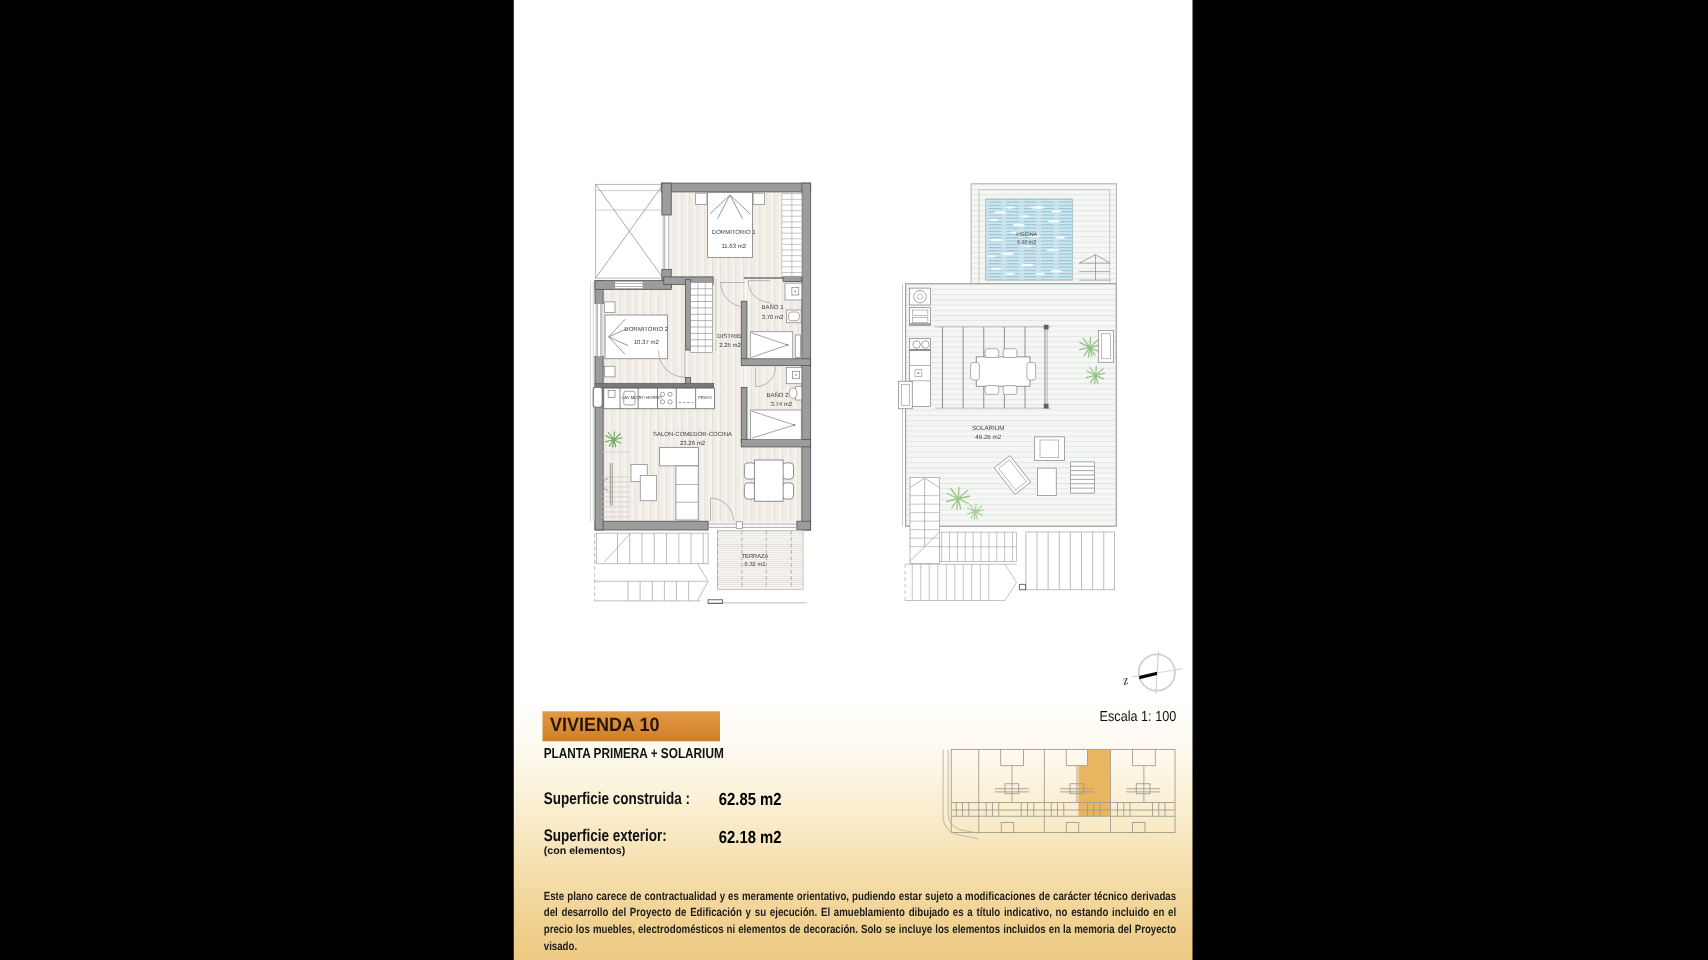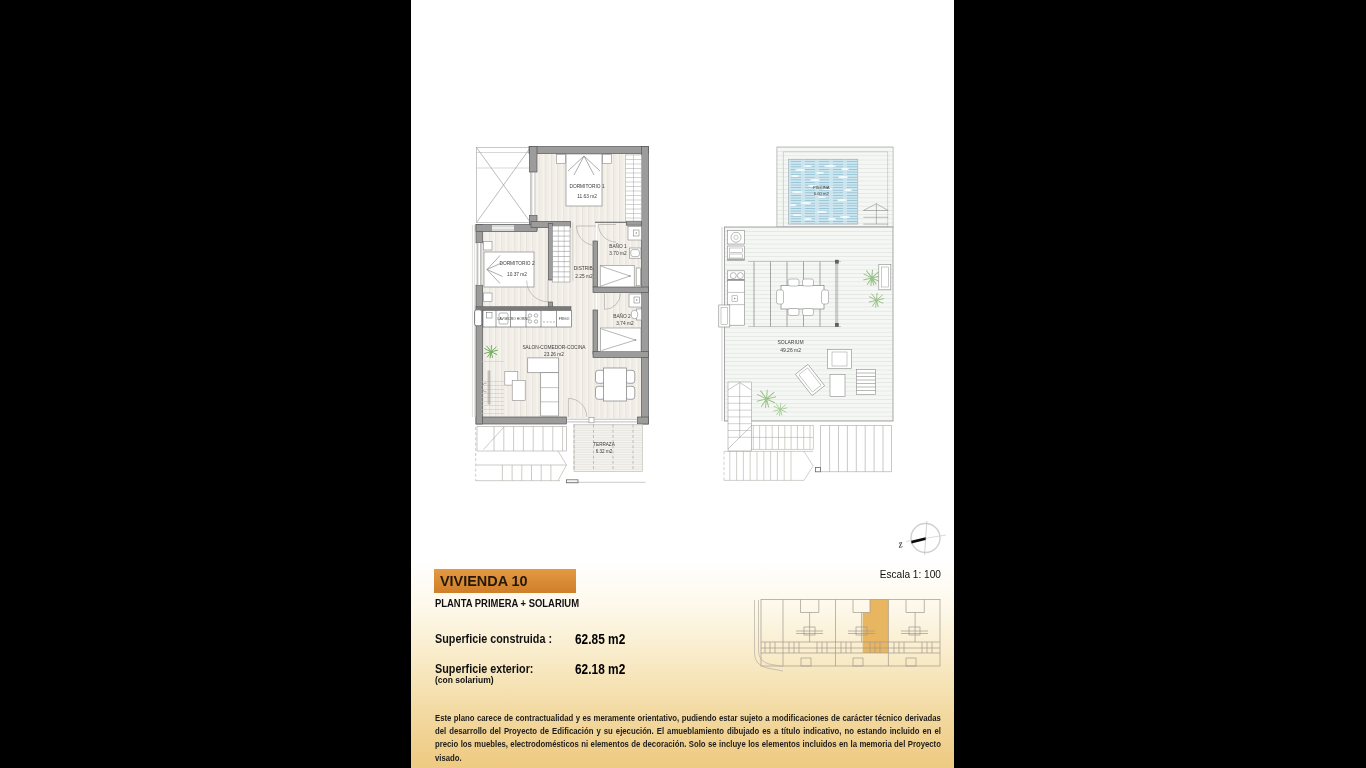--- a/index.html
+++ b/index.html
@@ -608,21 +608,21 @@
 <div class="abs" style="left:24px;top:597px;font-size:11.5px;font-weight:bold;color:#101010;transform:scaleX(0.82);transform-origin:0 0;white-space:nowrap;">PLANTA PRIMERA + SOLARIUM</div>
 
 <div class="abs" style="left:24px;top:631px;font-size:13.5px;font-weight:bold;color:#101010;transform:scaleX(0.8);transform-origin:0 0;white-space:nowrap;">Superficie construida :</div>
 
 <div class="abs" style="left:164px;top:631px;font-size:14px;font-weight:bold;color:#000;transform:scaleX(0.85);transform-origin:0 0;white-space:nowrap;">62.85 m2</div>
 
 <div class="abs" style="left:24px;top:661px;font-size:13.5px;font-weight:bold;color:#101010;transform:scaleX(0.8);transform-origin:0 0;white-space:nowrap;">Superficie exterior:</div>
 
 <div class="abs" style="left:164px;top:661px;font-size:14px;font-weight:bold;color:#000;transform:scaleX(0.85);transform-origin:0 0;white-space:nowrap;">62.18 m2</div>
 
-<div class="abs" style="left:24px;top:675px;font-size:8.5px;font-weight:bold;color:#101010;">(con solarium)</div>
+<div class="abs" style="left:24px;top:675px;font-size:8.5px;font-weight:bold;color:#101010;">(con elementos)</div>
 
 <div class="abs" style="left:350px;top:568px;width:180px;text-align:right;font-size:11.5px;color:#101010;transform:scaleX(0.88);transform-origin:100% 0;">Escala 1: 100</div>
 
 <div class="abs" style="left:24px;top:711px;width:620px;font-size:9.5px;font-weight:bold;color:#1c1c1c;line-height:13.2px;text-align:justify;transform:scaleX(0.816);transform-origin:0 0;">Este plano carece de contractualidad y es meramente orientativo, pudiendo estar sujeto a modificaciones de carácter técnico derivadas del desarrollo del Proyecto de Edificación y su ejecución. El amueblamiento dibujado es a título indicativo, no estando incluido en el precio los muebles, electrodomésticos ni elementos de decoración. Solo se incluye los elementos incluidos en la memoria del Proyecto visado.</div>
 
 <svg class="abs" style="left:486px;top:515px" width="62" height="62" viewBox="0 0 62 62">
   <circle cx="28.5" cy="23" r="14.5" fill="none" stroke="#d0d0d0" stroke-width="1.4"></circle>
   <line x1="29.8" y1="6" x2="27.6" y2="40" stroke="#c2c2c2" stroke-width="0.7"></line>
   <line x1="9" y1="26.5" x2="49" y2="20" stroke="#cccccc" stroke-width="0.7"></line>
   <polygon points="14.3,25.8 28.6,22.3 28.6,24.9 14.5,28.4" fill="#0a0a0a"></polygon>

